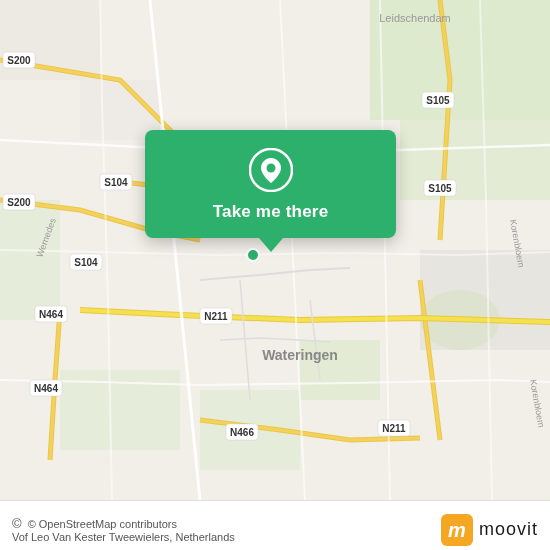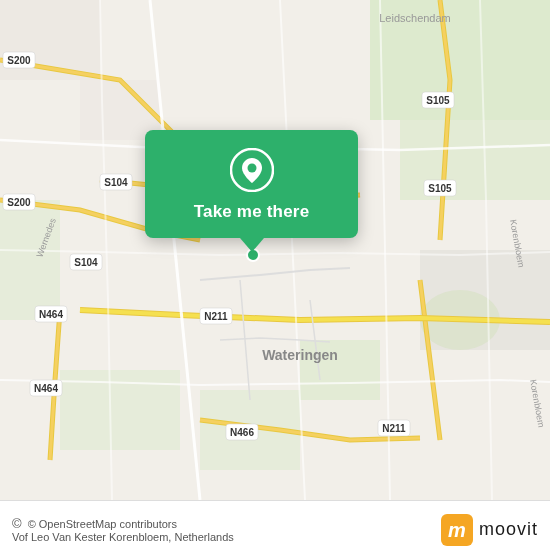--- a/index.html
+++ b/index.html
@@ -25,21 +25,21 @@
       inset: 0;
       width: 100%;
       height: 100%;
     }
 
     
     .popup-card {
       position: absolute;
       top: 130px;
       left: 145px;
-      width: 213px;
+      width: 251px;
       background: #2db06b;
       border-radius: 8px;
       display: flex;
       flex-direction: column;
       align-items: center;
       padding: 18px 20px 16px;
       box-shadow: 0 4px 16px rgba(0,0,0,0.25);
       z-index: 10;
     }
 
@@ -222,21 +222,21 @@
 
     <button class="take-me-there-btn">Take me there</button>
   </div>
 </div>
 
 <div id="bottom-bar">
   <div class="bottom-left">
     <span class="copy">©</span>
     <span>© OpenStreetMap contributors</span>
     <br>
-    <span>Vof Leo Van Kester Korenbloem, Netherlands</span>
+    <span>Vof Leo Van Kester Tweewielers, Netherlands</span>
   </div>
   <div class="moovit-logo">
     <svg width="32" height="32" viewBox="0 0 32 32">
       <rect width="32" height="32" rx="6" fill="#f5a623"></rect>
       <text x="16" y="23" font-size="20" font-weight="900" font-family="Arial" fill="white" text-anchor="middle" font-style="italic">m</text>
     </svg>
     <span class="moovit-text">moovit</span>
   </div>
 </div>
 

